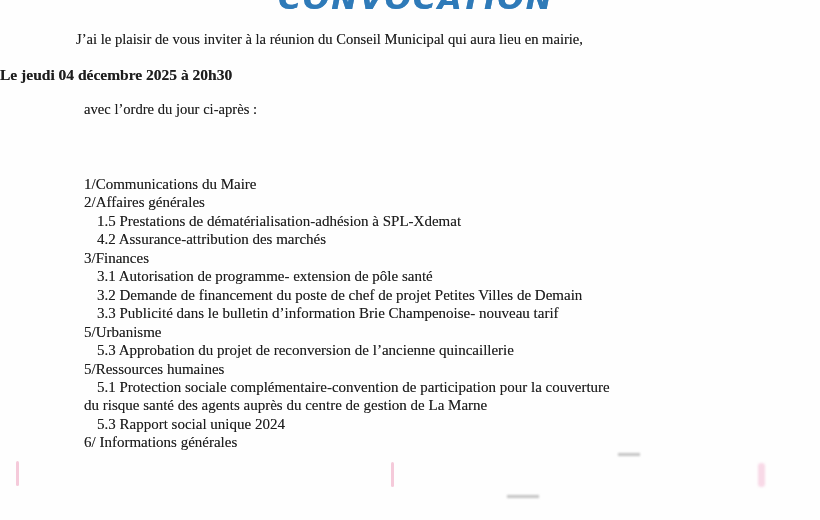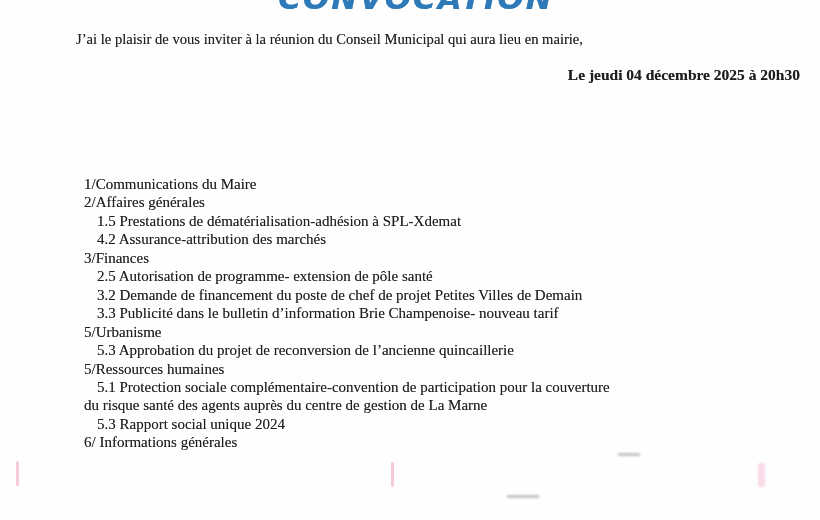--- a/index.html
+++ b/index.html
@@ -34,21 +34,21 @@
     left: 76px; top: 30px;
     width: 600px;
     font-size: 14.6px;
     line-height: 18px;
     text-shadow: 0 0 0.4px rgba(0,0,0,0.45);
   }
   .date-line {
     position: absolute;
     left: 0; top: 65px;
     width: 800px;
-    text-align: right;
+    text-align: left;
     font-weight: 700;
     font-size: 15.5px;
     line-height: 19px;
     text-shadow: 0 0 0.4px rgba(0,0,0,0.5);
   }
   .agenda-intro {
     position: absolute;
     left: 84px; top: 100px;
     font-size: 14.6px;
     line-height: 18px;
@@ -94,28 +94,29 @@
 <body>
 
 <div class="page">
 
   <div class="doc-title" style="color: rgb(46, 122, 184);">CONVOCATION</div>
 
   <p class="intro">J’ai le plaisir de vous inviter à la réunion du Conseil Municipal qui aura lieu en mairie,</p>
 
   <p class="date-line">Le jeudi 04 décembre 2025 à 20h30</p>
 
+  <p class="agenda-intro">avec l’ordre du jour ci-après :</p>
 
   <div class="agenda" id="agenda">
       <div class="agenda-line main">1/Communications du Maire</div>
       <div class="agenda-line main">2/Affaires générales</div>
       <div class="agenda-line sub">1.5 Prestations de dématérialisation-adhésion à SPL-Xdemat</div>
       <div class="agenda-line sub">4.2 Assurance-attribution des marchés</div>
       <div class="agenda-line main">3/Finances</div>
-      <div class="agenda-line sub">2.5 Autorisation de programme- extension de pôle santé</div>
+      <div class="agenda-line sub">3.1 Autorisation de programme- extension de pôle santé</div>
       <div class="agenda-line sub">3.2 Demande de financement du poste de chef de projet Petites Villes de Demain</div>
       <div class="agenda-line sub">3.3 Publicité dans le bulletin d’information Brie Champenoise- nouveau tarif</div>
       <div class="agenda-line main">5/Urbanisme</div>
       <div class="agenda-line sub">5.3 Approbation du projet de reconversion de l’ancienne quincaillerie</div>
       <div class="agenda-line main">5/Ressources humaines</div>
       <div class="agenda-line sub">5.1 Protection sociale complémentaire-convention de participation pour la couverture</div>
       <div class="agenda-line cont">du risque santé des agents auprès du centre de gestion de La Marne</div>
       <div class="agenda-line sub">5.3 Rapport social unique 2024</div>
       <div class="agenda-line main">6/ Informations générales</div>
     </div>

